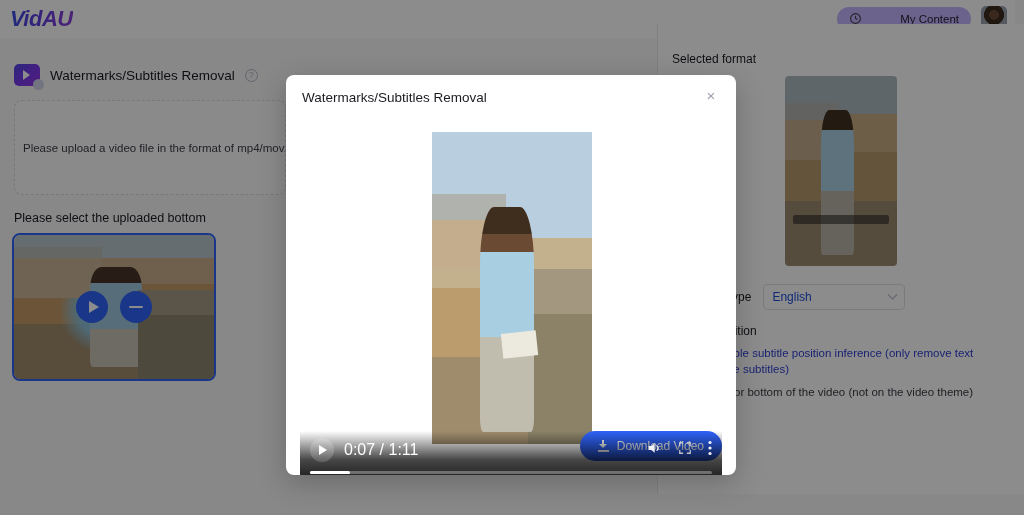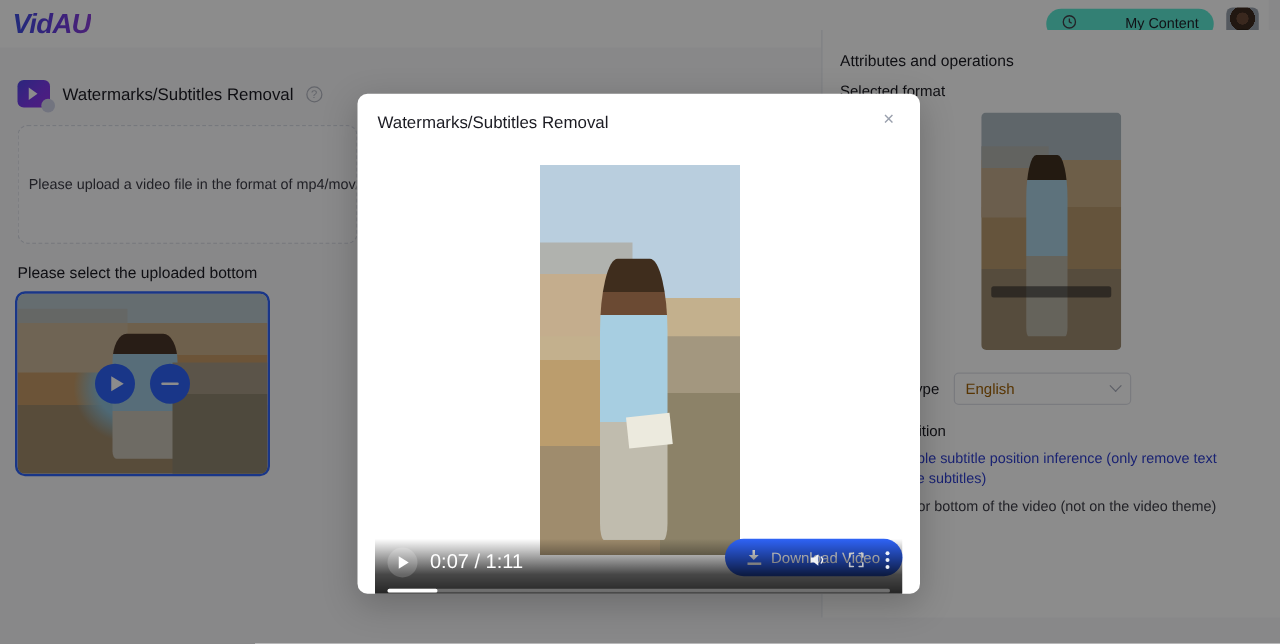--- a/index.html
+++ b/index.html
@@ -38,21 +38,21 @@
   }
   .header-right {
     margin-left: auto; margin-right: 8px;
     display: flex; align-items: center; gap: 10px;
   }
   .pill {
     display: flex; align-items: center; gap: 6px;
     height: 24px; padding: 0 12px; border-radius: 12px;
     font-size: 11.5px; color: #1f1f28; white-space: nowrap;
   }
-  .pill-content { background: #5eead4; gap: 38px; }
+  .pill-content { background: #c4b5fd; gap: 38px; }
   .pill-credits { background: #fdf3dd; color: #2b2b33; }
   .avatar {
     width: 26px; height: 26px; border-radius: 5px;
     background: radial-gradient(circle at 50% 34%, #6b4a38 0 22%, #3d2a20 23% 46%, #9aa2ad 47% 100%);
     overflow: hidden; position: relative;
   }
   .avatar::after {
     content: ""; position: absolute; left: 4px; right: 4px; bottom: 0; height: 9px;
     background: #2c2118; border-radius: 50% 50% 0 0;
   }
@@ -169,21 +169,21 @@
   }
   .field-row {
     margin-top: 18px;
     display: flex; align-items: center; gap: 12px;
   }
   .field-label { font-size: 12px; color: #1b1b22; white-space: nowrap; }
   .select {
     flex: 1; max-width: 142px; height: 26px;
     border: 1px solid #dfe1e8; border-radius: 4px; background: #fff;
     display: flex; align-items: center; padding: 0 8px;
-    font-size: 12px; color: #a16207; position: relative;
+    font-size: 12px; color: #1d4ed8; position: relative;
   }
   .chev {
     margin-left: auto; width: 7px; height: 7px;
     border-right: 1.4px solid #a9adbb; border-bottom: 1.4px solid #a9adbb;
     transform: rotate(45deg) translate(-2px,-2px);
   }
   .sub-pos-label { margin-top: 14px; font-size: 12px; color: #1b1b22; }
   .note-blue { margin-top: 8px; font-size: 11.5px; line-height: 1.35; color: #2f3fd0; }
   .note-plain { margin-top: 8px; font-size: 11.5px; line-height: 1.35; color: #3c3c46; }
 
@@ -331,21 +331,20 @@
             <span class="tri"></span>
           </div>
           <div class="circ-btn">
             <span class="minus"></span>
           </div>
         </div>
       </div>
     </div>
 
     <div class="right-col">
-      <div class="attr-title">Attributes and operations</div>
       <div class="attr-sub">Selected format</div>
 
       <div class="preview-wrap">
         <div class="preview-img">
           <div class="preview-person"></div>
           <div class="preview-caption"></div>
         </div>
       </div>
 
       <div class="field-row">

